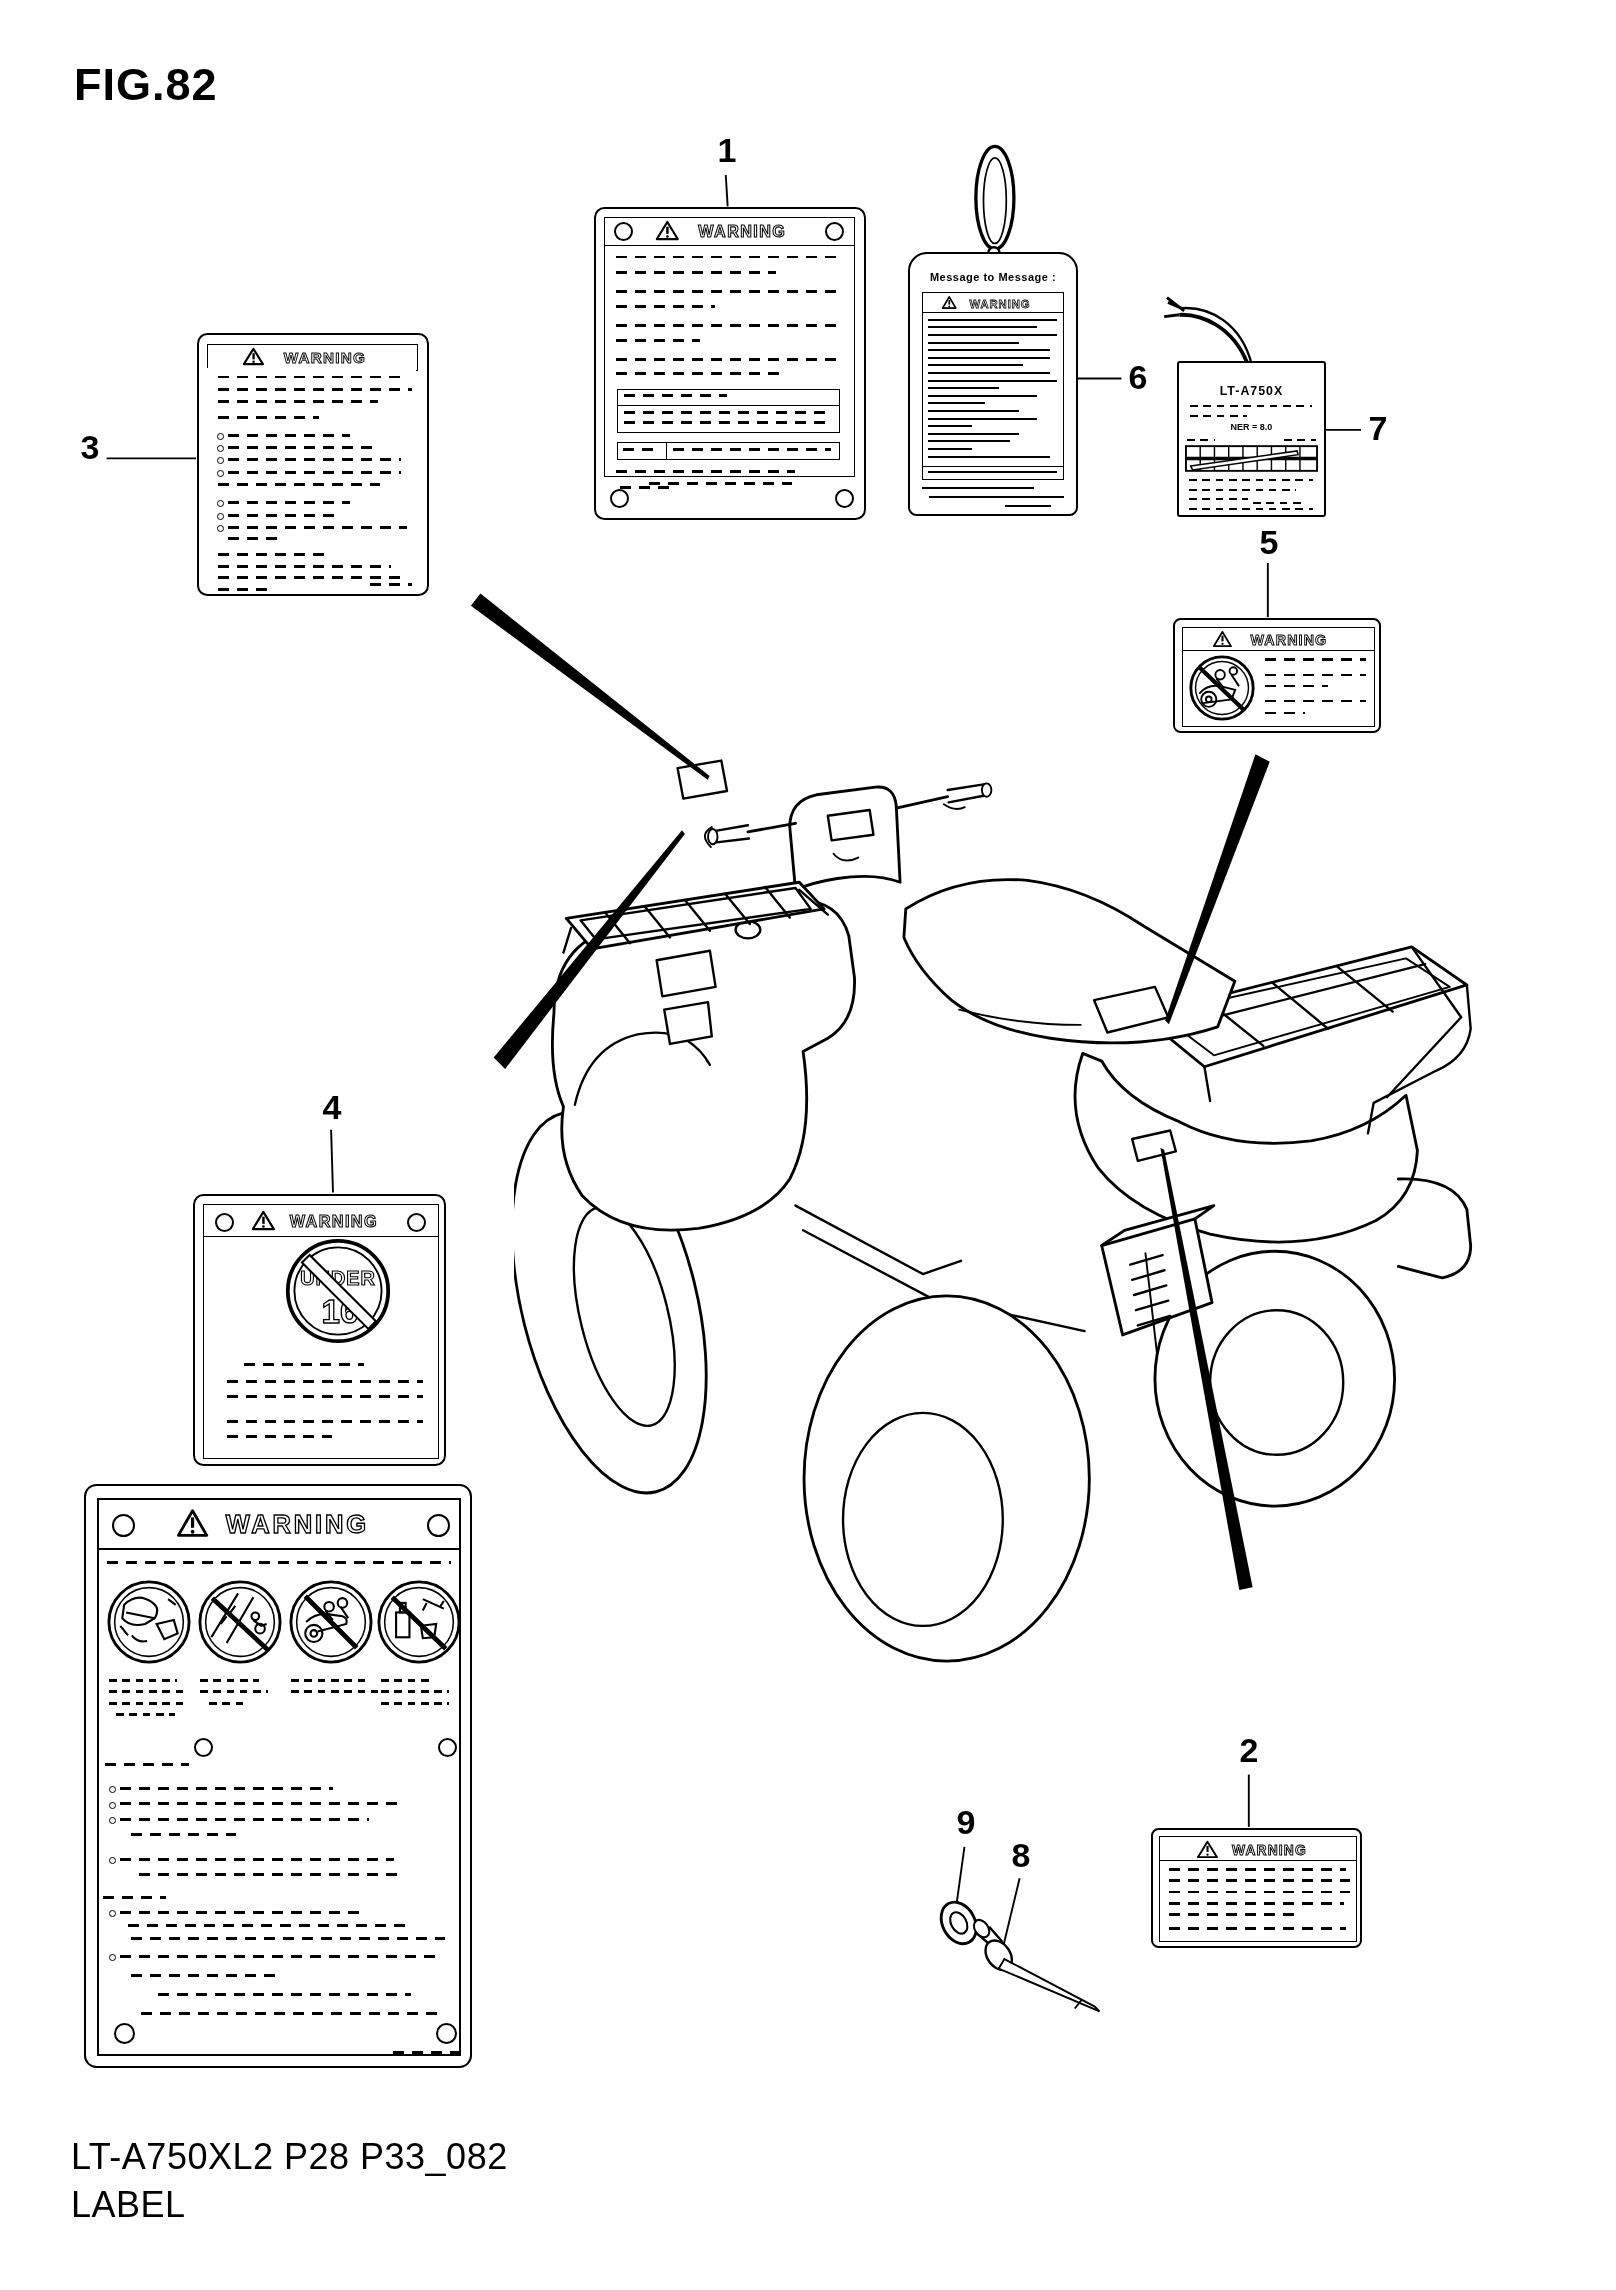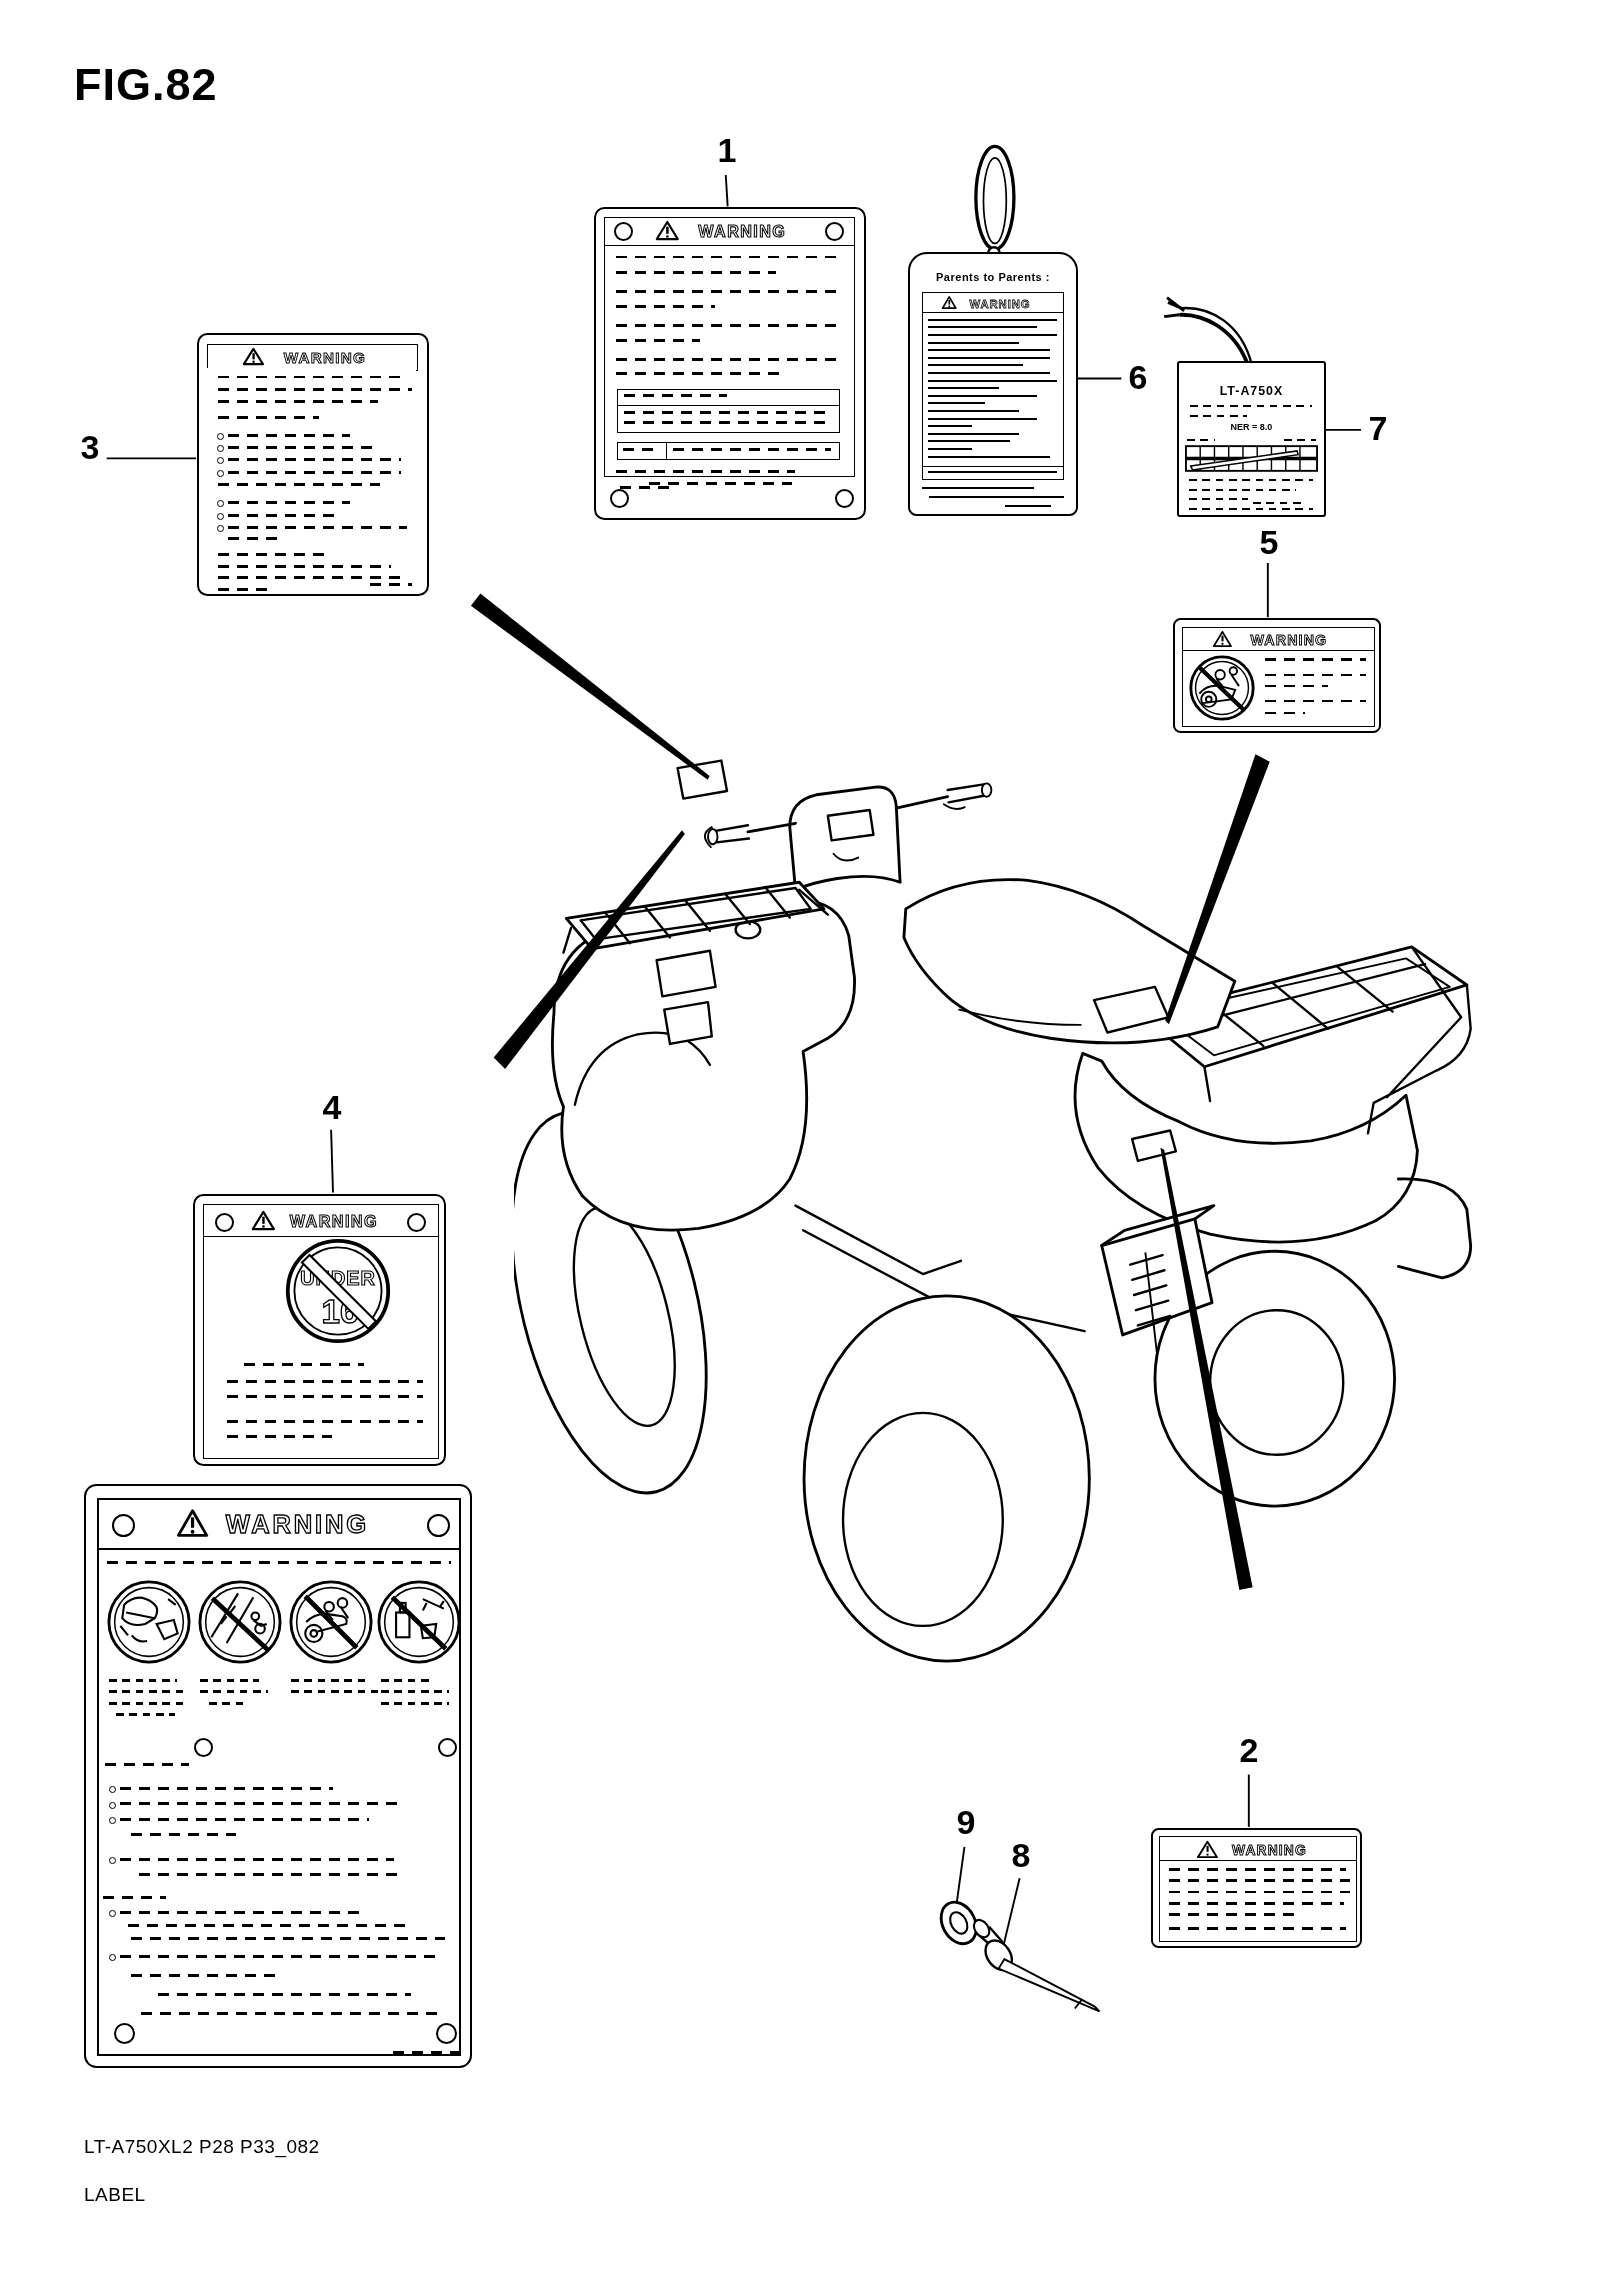--- a/index.html
+++ b/index.html
@@ -14,21 +14,21 @@
   .d{position:absolute;height:2.9px;background:repeating-linear-gradient(90deg,#000 0 11.4px,rgba(0,0,0,0) 11.4px 19px);}
   .d2{position:absolute;height:2.4px;background:repeating-linear-gradient(90deg,#000 0 7.6px,rgba(0,0,0,0) 7.6px 13.3px);}
   .tl{position:absolute;height:1.6px;background:#000;}
   .b{position:absolute;width:4.8px;height:4.8px;border:1.6px solid #000;border-radius:50%;}
   .wh{position:absolute;}
   .vline{position:absolute;width:0;border-left:1.9px solid #000;}
   .hline{position:absolute;height:0;border-top:1.9px solid #000;}
   .tag6-title{position:absolute;width:100%;text-align:center;font-size:11px;font-weight:bold;letter-spacing:0.5px;}
   .tag7-model{position:absolute;width:100%;text-align:center;font-size:12.4px;font-weight:bold;letter-spacing:1px;}
   .tag7-ner{position:absolute;width:100%;text-align:center;font-size:9px;font-weight:bold;}
-  .footer{position:absolute;left:84px;font-size:19px;letter-spacing:0.5px;}
+  .footer{position:absolute;left:71px;font-size:36px;letter-spacing:0.5px;}
   svg text{font-family:"Liberation Sans",sans-serif;}
 </style>
 </head>
 <body>
 
 <div class="page">
 
   <div class="title">FIG.82</div>
 
   <svg class="abs" style="left:514px;top:732px;" width="989" height="951" viewBox="0 0 1040 1000">
@@ -237,21 +237,21 @@
       <i class="d" style="left:21px;top:169px;width:49px;"></i>
       <i class="d" style="left:11.4px;top:185px;width:112px;"></i>
       <i class="d" style="left:11.4px;top:197px;width:173px;"></i>
       <i class="d" style="left:11.4px;top:208px;width:186px;"></i>
       <i class="d" style="left:11.4px;top:220px;width:57px;"></i>
     </div>
     <i class="d" style="left:171px;top:248px;width:42px;"></i>
   </div>
 
   <div class="lbl" style="left:908px;top:252px;width:166px;height:260px;border-radius:19px 19px 8.6px 8.6px;">
-    <div class="tag6-title" style="top:17px;">Parents to Parents :</div>
+    <div class="tag6-title" style="top:17px;">Message to Message :</div>
     <div class="box" style="left:12.4px;top:38px;width:140px;height:186px;">
       <svg class="wh" style="left:17px;top:1.9px;" width="105" height="16" viewBox="0 0 110 17">
         <path d="M9 2 L16 14 L2 14 Z" fill="#fff" stroke="#000" stroke-width="1.8" stroke-linejoin="round"></path>
         <rect x="8.2" y="5.2" width="1.8" height="5" fill="#000"></rect>
           <circle cx="9.1" cy="12.2" r="1" fill="#000"></circle>
         <text x="63" y="13.5" text-anchor="middle" font-size="12" font-weight="bold" letter-spacing="1" fill="#fff" stroke="#000" stroke-width=".8">WARNING</text>
       </svg>
       <div class="hline" style="left:0;top:19px;width:100%;"></div>
       <i class="tl" style="left:4.8px;top:26px;width:129px;"></i>
       <i class="tl" style="left:4.8px;top:33px;width:109px;"></i>

